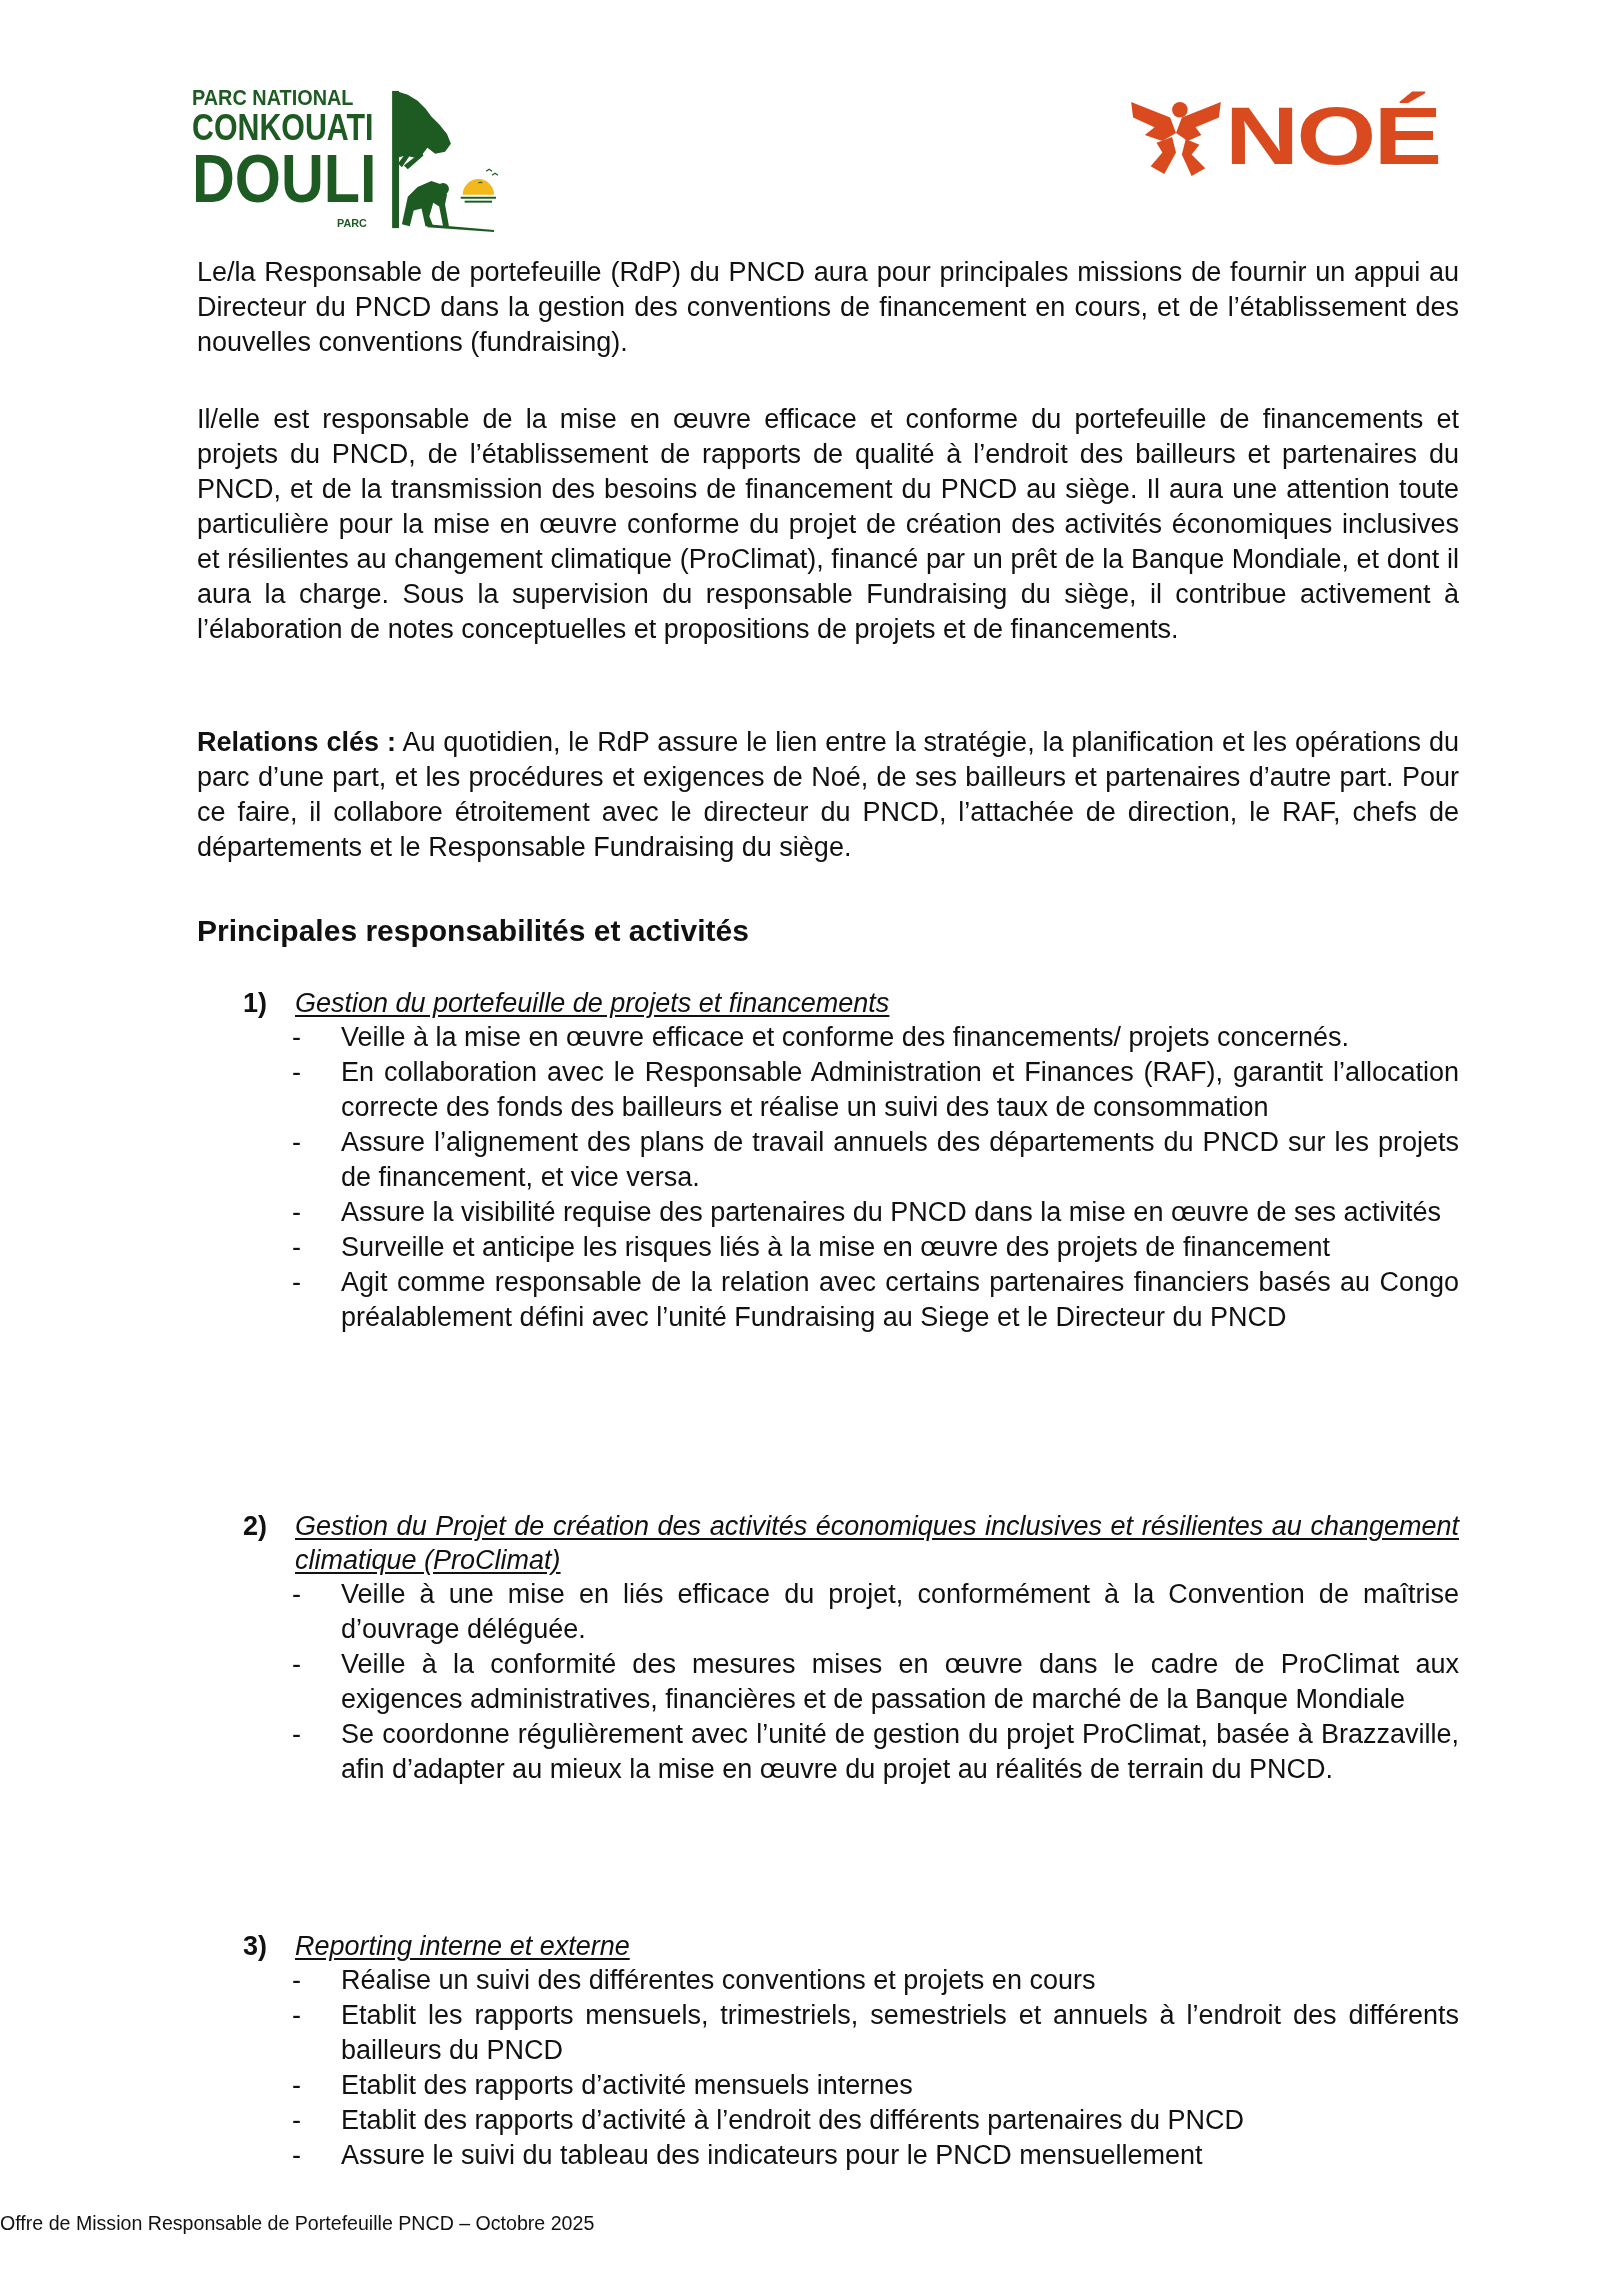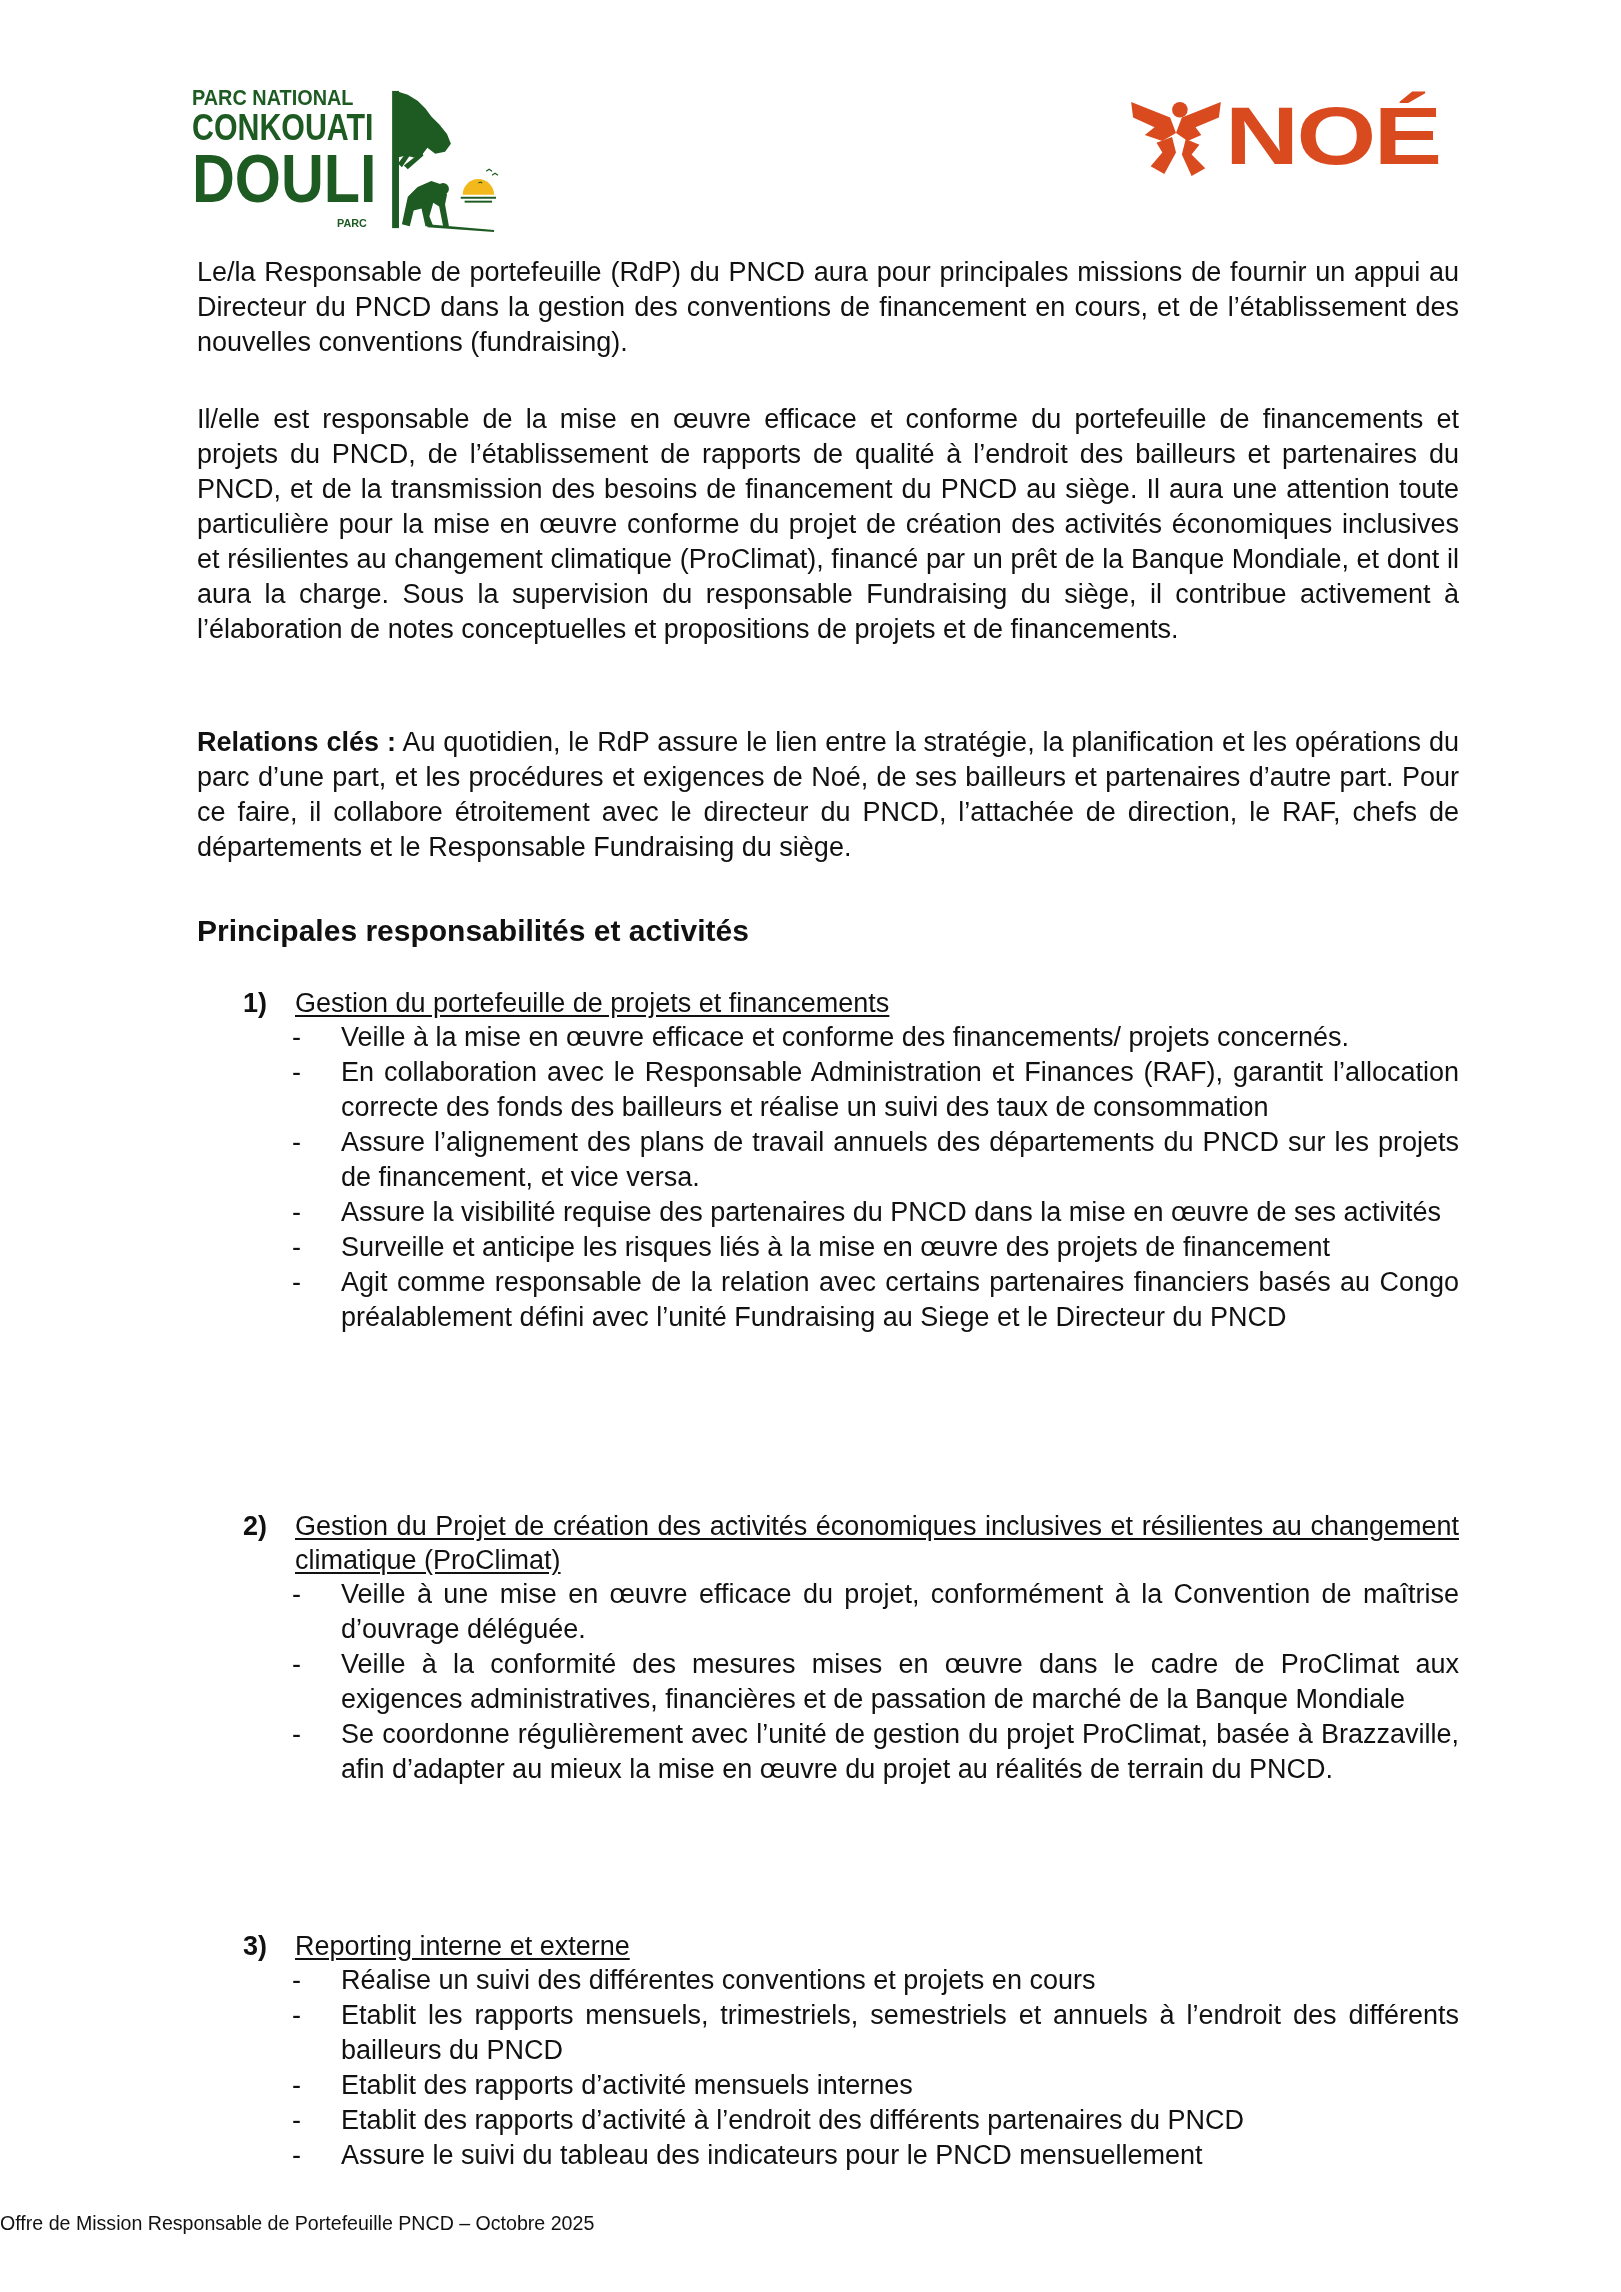--- a/index.html
+++ b/index.html
@@ -29,21 +29,21 @@
 
   .section-title { position: absolute; left: 197px; top: 912px; font-size: 30px; font-weight: bold; line-height: 37px; }
 
   .section { position: absolute; left: 243px; width: 1216px; }
   .sec1 { top: 986px; }
   .sec2 { top: 1509px; }
   .sec3 { top: 1929px; }
 
   .sec-head { position: relative; font-size: 27px; line-height: 34px; padding-left: 52px; text-align: justify; text-align-last: left; }
   .sec-num { position: absolute; left: 0; top: 0; font-weight: bold; }
-  .sec-label { text-decoration: underline; text-underline-offset: 2.9px; }
+  .sec-label { text-decoration: underline; text-underline-offset: 2.9px; font-style: italic; }
 
   .bullets { list-style: none; margin: 0; padding: 0; }
   .bullet { position: relative; padding-left: 98px; font-size: 27px; line-height: 35px; text-align: justify; text-align-last: left; }
   .bullet .dash { position: absolute; left: 49px; top: 0; }
 
   .footer { position: absolute; left: 0; width: 1621px; top: 2212px; font-size: 19.6px; line-height: 23.5px; color: #111; }
 </style>
 </head>
 <body>
 
@@ -109,21 +109,21 @@
       <li class="bullet"><span class="dash">-</span><span>Agit comme responsable de la relation avec certains partenaires financiers basés au Congo préalablement défini avec l’unité Fundraising au Siege et le Directeur du PNCD</span></li>
     </ul>
   </div>
 
   <div class="section sec2">
     <div class="sec-head">
       <span class="sec-num">2)</span>
       <span class="sec-label">Gestion du Projet de création des activités économiques inclusives et résilientes au changement climatique (ProClimat)</span>
     </div>
     <ul class="bullets">
-      <li class="bullet"><span class="dash">-</span><span>Veille à une mise en œuvre efficace du projet, conformément à la Convention de maîtrise d’ouvrage déléguée.</span></li>
+      <li class="bullet"><span class="dash">-</span><span>Veille à une mise en liés efficace du projet, conformément à la Convention de maîtrise d’ouvrage déléguée.</span></li>
       <li class="bullet"><span class="dash">-</span><span>Veille à la conformité des mesures mises en œuvre dans le cadre de ProClimat aux exigences administratives, financières et de passation de marché de la Banque Mondiale</span></li>
       <li class="bullet"><span class="dash">-</span><span>Se coordonne régulièrement avec l’unité de gestion du projet ProClimat, basée à Brazzaville, afin d’adapter au mieux la mise en œuvre du projet au réalités de terrain du PNCD.</span></li>
     </ul>
   </div>
 
   <div class="section sec3">
     <div class="sec-head">
       <span class="sec-num">3)</span>
       <span class="sec-label">Reporting interne et externe</span>
     </div>

